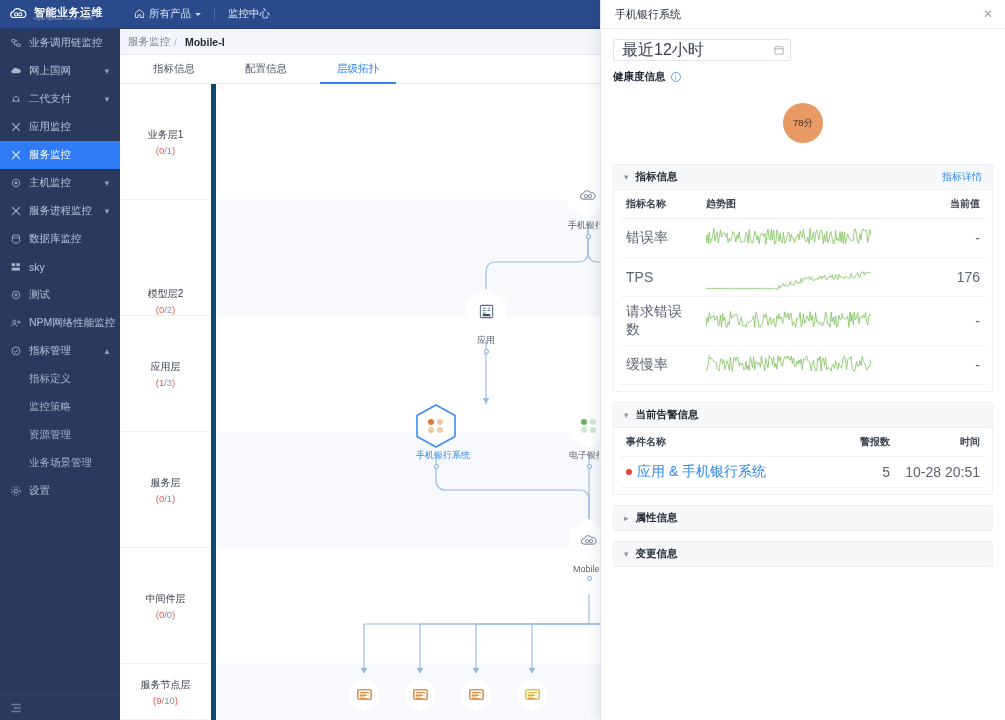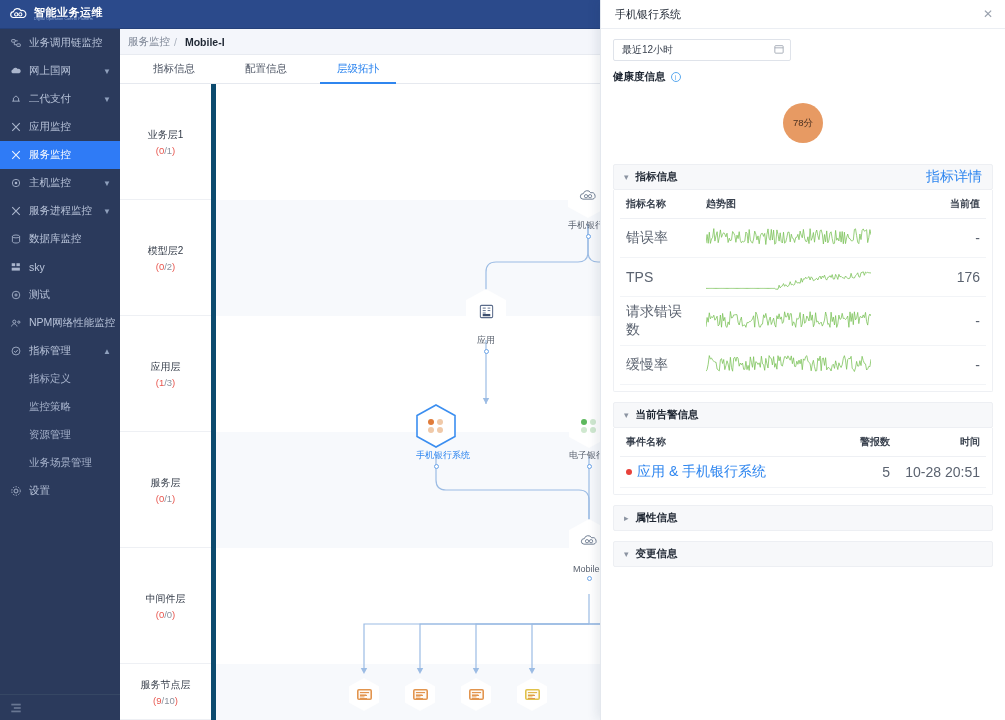--- a/index.html
+++ b/index.html
@@ -110,42 +110,42 @@
     height: 29px; display: flex; align-items: center; justify-content: space-between;
     padding: 0 12px 0 14px; border-bottom: 1px solid #ebeef3;
   }
   .drawer-title { font-size: 11px; color: #1f2733; }
   .drawer-close { font-size: 12px; color: #9aa2ae; line-height: 1; }
   .drawer-body { padding: 10px 12px 0 12px; height: 691px; overflow: hidden; }
 
   .daterange {
     width: 178px; height: 22px; border: 1px solid #dfe3ea; border-radius: 2px;
     display: flex; align-items: center; justify-content: space-between; padding: 0 6px 0 8px;
-    font-size: 10px; color: #3a424f; background: #fff;
+    font-size: 16px; color: #3a424f; background: #fff;
   }
   .sec-title-row { display: flex; align-items: center; gap: 5px; margin: 9px 0 6px 0; }
   .sec-title { font-size: 10.5px; color: #1f2733; font-weight: bold; }
   .info-badge {
     width: 10px; height: 10px; border-radius: 50%; border: 1px solid #5aa9ef; color: #5aa9ef;
     font-size: 7px; display: flex; align-items: center; justify-content: center; line-height: 1;
   }
   .health-box { height: 66px; display: flex; align-items: center; justify-content: center; }
   .health-circle {
     width: 40px; height: 40px; border-radius: 50%; background: #e79a63;
     display: flex; align-items: center; justify-content: center; color: #4a3020; font-size: 9.5px;
   }
 
   .panel-head {
     height: 26px; background: #f7f8fa; border: 1px solid #edeff3; border-radius: 2px;
     display: flex; align-items: center; padding: 0 10px; justify-content: space-between;
   }
   .panel-head-left { display: flex; align-items: center; gap: 7px; }
   .chev { color: #8b93a1; font-size: 9px; }
   .panel-head-title { font-size: 10.5px; color: #1f2733; font-weight: bold; }
-  .link { font-size: 14px; color: #2f86ef; }
+  .link { font-size: 10px; color: #2f86ef; }
 
   .tbl { width: 100%; border-collapse: collapse; }
   .tbl th {
     font-size: 10px; color: #3a424f; font-weight: bold; text-align: left;
     padding: 7px 6px; border-bottom: 1px solid #eef0f4;
   }
   .tbl td { font-size: 14px; color: #5b6370; padding: 6px 6px; border-bottom: 1px solid #f2f4f7; }
   .tbl .c-right { text-align: right; }
   .tbl .c-mid { text-align: left; }
   .metric-box { border: 1px solid #eef0f4; border-top: 0; border-radius: 0 0 2px 2px; padding: 0 6px 6px 6px; }
@@ -171,20 +171,35 @@
         <svg width="20" height="16" viewBox="0 0 20 16">
           <path d="M5 11.5 A3 3 0 0 1 5.4 5.6 A4.2 4.2 0 0 1 13 4.6 A3.2 3.2 0 0 1 15.4 11.5 Z" fill="none" stroke="#ffffff" stroke-width="1.2"></path>
           <circle cx="8.2" cy="8.4" r="1.6" fill="none" stroke="#ffffff" stroke-width="1.1"></circle>
           <circle cx="12.3" cy="8.4" r="1.6" fill="none" stroke="#ffffff" stroke-width="1.1"></circle>
         </svg>
       </span>
       <span class="logo-text">
         <span class="logo-cn">智能业务运维</span>
         <span class="logo-en">Digital Operation Control Platform</span>
       </span>
+    </div>
+    <div class="topnav">
+      <div class="topnav-item">
+        <span>
+          <svg width="11" height="11" viewBox="0 0 12 12">
+              <path d="M1.5 5.6 6 1.8l4.5 3.8V10.4H7.4V7.4H4.6v3H1.5Z" fill="none" stroke="#dce6f7" stroke-width="1"></path>
+            </svg>
+        </span>
+        <span>所有产品</span>
+        <span class="caret-d"></span>
+      </div>
+      <span class="topnav-divider"></span>
+      <div class="topnav-item">
+        <span>监控中心</span>
+      </div>
     </div>
   </div>
 
   <div class="sidebar">
     <div id="side-list">
         <div class="side-item">
           <span class="side-ico">
             <svg width="12" height="12" viewBox="0 0 14 14">
               <rect x="2" y="3" width="4" height="3" rx=".6" fill="none" stroke="#b8c3d9" stroke-width="1"></rect>
               <rect x="8" y="8" width="4" height="3" rx=".6" fill="none" stroke="#b8c3d9" stroke-width="1"></rect>
@@ -347,21 +362,21 @@
           <span>层级拓扑</span>
         </div>
       </div>
 
     <div class="topo-wrap">
       <div class="layer-col" id="layer-col">
           <div class="layer-cell" style="height: 116px;">
             <div class="layer-name">业务层1</div>
             <div class="layer-count">(0<span class="den">/1</span>)</div>
           </div>
-          <div class="layer-cell" style="height: 116px;">
+          <div class="layer-cell" style="height: 116px; justify-content: flex-end;">
             <div class="layer-name">模型层2</div>
             <div class="layer-count">(0<span class="den">/2</span>)</div>
           </div>
           <div class="layer-cell" style="height: 116px;">
             <div class="layer-name">应用层</div>
             <div class="layer-count">(1<span class="den">/3</span>)</div>
           </div>
           <div class="layer-cell" style="height: 116px;">
             <div class="layer-name">服务层</div>
             <div class="layer-count">(0<span class="den">/1</span>)</div>

